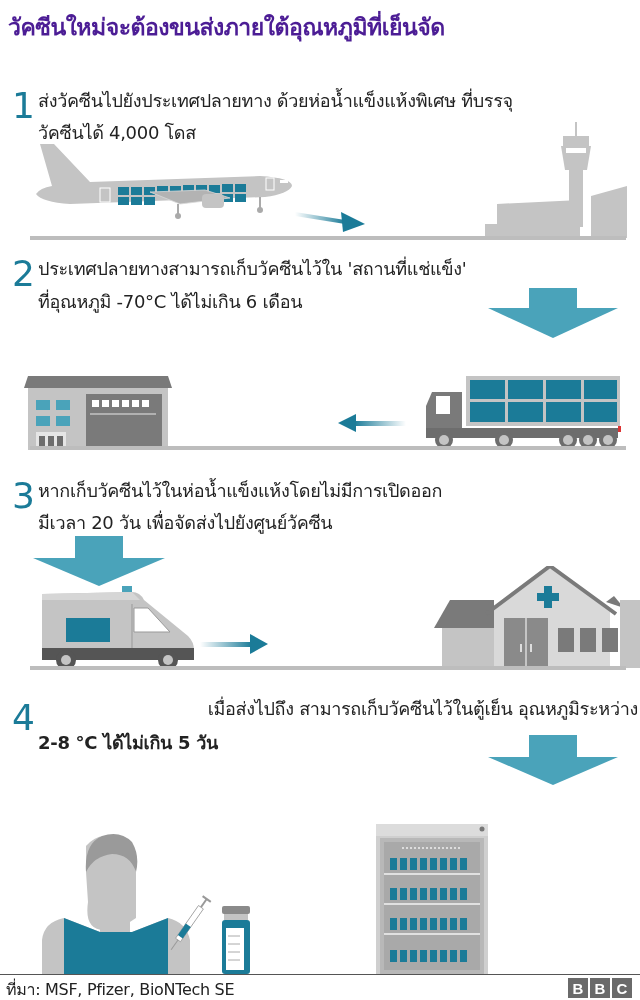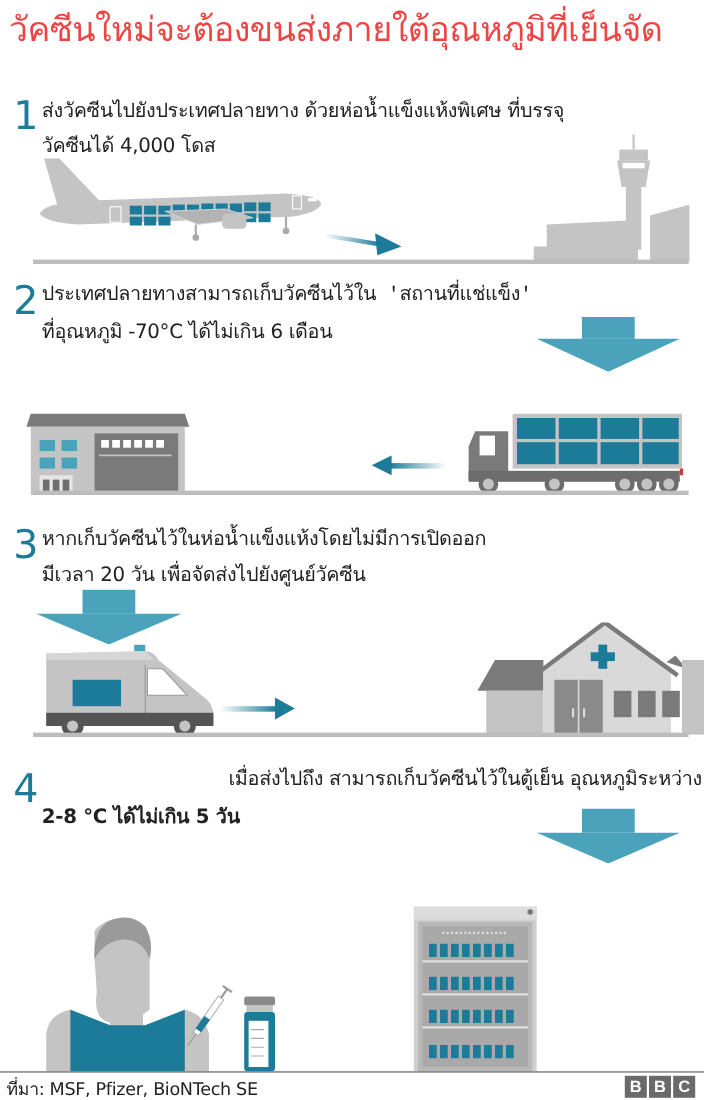--- a/index.html
+++ b/index.html
@@ -1,19 +1,19 @@
 <!DOCTYPE html>
 <html><head>
 <meta charset="utf-8">
 <style>
   html, body { margin:0; padding:0; background:#ffffff; }
   body { width:640px; height:1000px; position:relative; overflow:hidden;
          font-family:"DejaVu Sans", "Liberation Sans", sans-serif; color:#222; }
   .abs { position:absolute; }
-  .title { left:8px; top:4px; width:630px; font-size:31px; line-height:46px; color:#ef4444; font-weight:normal; letter-spacing:-0.5px; }
+  .title { left:8px; top:4px; width:630px; font-size:23px; line-height:46px; color:#4c1d95; font-weight:bold; letter-spacing:-0.5px; }
   .step-num { font-size:36px; color:#1b7b98; line-height:36px; font-family:"DejaVu Sans", sans-serif; }
   .step-text { font-size:18px; line-height:34px; color:#222; letter-spacing:-0.3px; }
   .ground { height:4px; background:#bdbdbd; }
   .divider { height:1px; background:#555; }
   .source { font-size:16px; color:#222; letter-spacing:-0.3px; }
   .bbc { display:flex; gap:2px; }
   .bbc span { width:20px; height:20px; background:#6a6a6a; color:#fff; font-size:15px; font-weight:bold;
               display:flex; align-items:center; justify-content:center; font-family:"Liberation Sans", sans-serif; }
   svg { display:block; }
 </style>
@@ -78,21 +78,21 @@
     <rect x="84" y="45" width="14" height="60" fill="#c4c4c4"></rect>
     <path d="M76 24 L106 24 L102 48 L80 48 Z" fill="#c4c4c4"></path>
     <rect x="78" y="14" width="26" height="10" fill="#c4c4c4"></rect>
     <rect x="81" y="26" width="20" height="5" fill="#fff"></rect>
     <line x1="91" y1="0" x2="91" y2="14" stroke="#c4c4c4" stroke-width="2"></line>
   </svg>
 </div>
 <div class="abs ground" style="left:30px;top:236px;width:596px;"></div>
 
 <div class="abs step-num" style="left:12px;top:256px;">2</div>
-<div class="abs step-text" style="left:38px;top:252px;width:600px;font-family:Liberation Mono, monospace;">ประเทศปลายทางสามารถเก็บวัคซีนไว้ใน 'สถานที่แช่แข็ง'</div>
+<div class="abs step-text" style="left:38px;top:252px;width:600px;">ประเทศปลายทางสามารถเก็บวัคซีนไว้ใน 'สถานที่แช่แข็ง'</div>
 <div class="abs step-text" style="left:38px;top:285px;width:600px;">ที่อุณหภูมิ -70°C ได้ไม่เกิน 6 เดือน</div>
 
 <div class="abs" style="left:488px;top:288px;">
   <svg width="130" height="50" viewBox="0 0 130 50">
     <rect x="41" y="0" width="48" height="20" fill="#4aa3ba"></rect>
     <path d="M0 20 L130 20 L65 50 Z" fill="#4aa3ba"></path>
   </svg>
 </div>
 
 <div class="abs" style="left:22px;top:376px;">
@@ -166,21 +166,21 @@
         <circle cx="80" cy="64" r="5"></circle>
         <circle cx="144" cy="64" r="5"></circle>
         <circle cx="164" cy="64" r="5"></circle>
         <circle cx="184" cy="64" r="5"></circle>
       </g>
   </svg>
 </div>
 <div class="abs ground" style="left:30px;top:446px;width:596px;"></div>
 
 <div class="abs step-num" style="left:12px;top:478px;">3</div>
-<div class="abs step-text" style="left:38px;top:474px;width:600px;font-family:Liberation Mono, monospace;">หากเก็บวัคซีนไว้ในห่อน้ำแข็งแห้งโดยไม่มีการเปิดออก</div>
+<div class="abs step-text" style="left:38px;top:474px;width:600px;">หากเก็บวัคซีนไว้ในห่อน้ำแข็งแห้งโดยไม่มีการเปิดออก</div>
 <div class="abs step-text" style="left:38px;top:506px;width:600px;">มีเวลา 20 วัน เพื่อจัดส่งไปยังศูนย์วัคซีน</div>
 
 <div class="abs" style="left:33px;top:536px;">
   <svg width="132" height="50" viewBox="0 0 132 50">
     <rect x="42" y="0" width="48" height="22" fill="#4aa3ba"></rect>
     <path d="M0 22 L132 22 L66 50 Z" fill="#4aa3ba"></path>
   </svg>
 </div>
 
 <div class="abs" style="left:40px;top:586px;">

